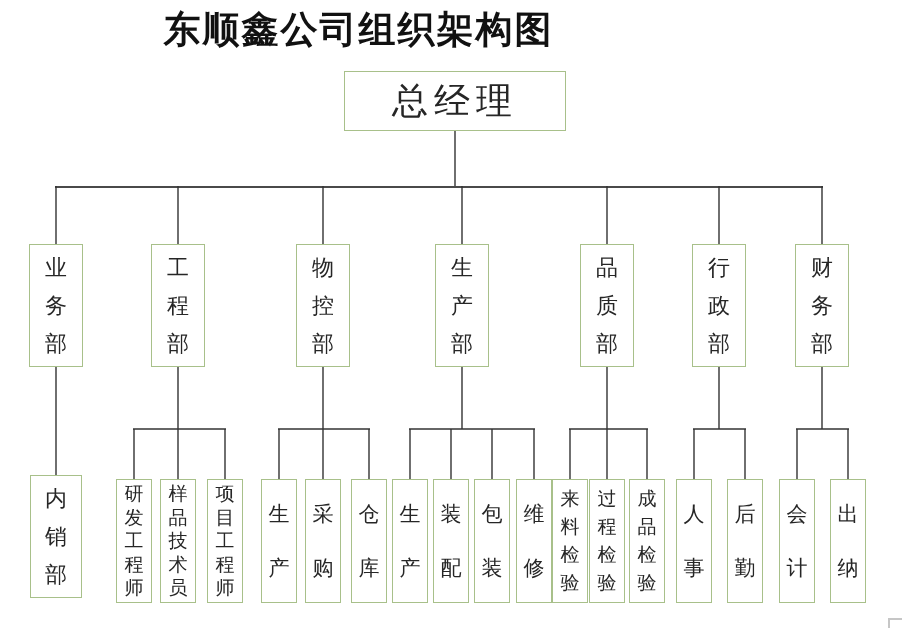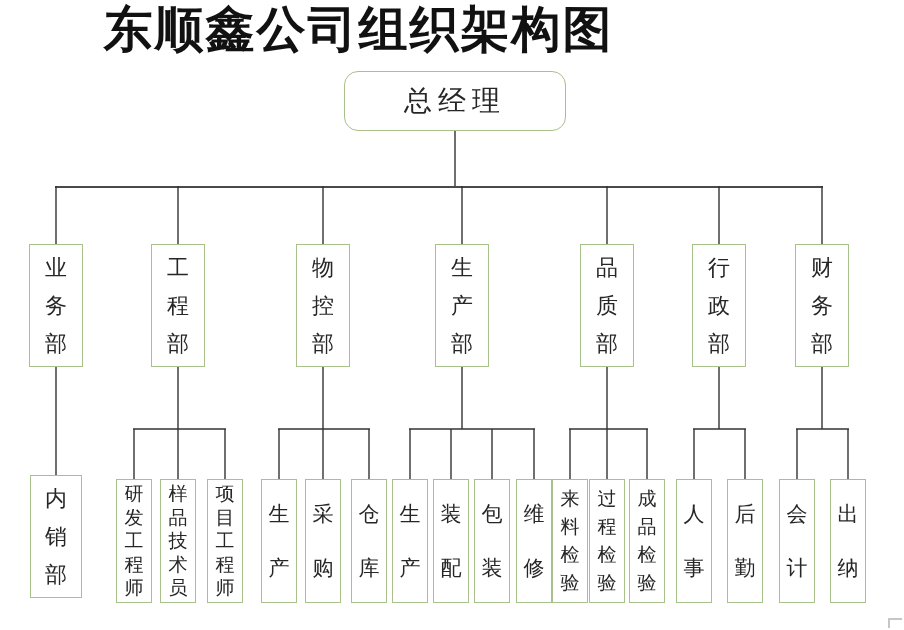--- a/index.html
+++ b/index.html
@@ -13,35 +13,35 @@
   html, body { margin: 0; padding: 0; }
   body {
     width: 904px; height: 630px; overflow: hidden;
     background: var(--bg);
     font-family: "Liberation Serif", "DejaVu Serif", serif;
   }
   .canvas { position: relative; width: 904px; height: 630px; }
   .chart-title {
     position: absolute; left: 0; top: 0; width: 717px;
     margin: 0; text-align: center;
-    font-size: 49px; line-height: 60px; font-weight: bold;
+    font-size: 37px; line-height: 60px; font-weight: bold;
     letter-spacing: 2px; color: var(--title);
   }
   svg.wires { position: absolute; left: 0; top: 0; }
   svg.wires line { stroke: var(--line); stroke-width: 1.4; }
   svg.wires line.bus { stroke: var(--bus); stroke-width: 2; }
   .box {
     position: absolute; box-sizing: border-box;
     border: 1.5px solid var(--border); background: #fff;
     display: flex; align-items: center; justify-content: center;
     color: var(--text); text-align: center;
   }
   .root-box {
     left: 344px; top: 71px; width: 222px; height: 60px;
-    font-size: 28px; letter-spacing: 6px; border-radius: 14px;
+    font-size: 36px; letter-spacing: 6px;
   }
   .v { white-space: pre-line; }
   .l2 { top: 244px; width: 54px; height: 123px; font-size: 22px; line-height: 38px; }
   .sub { top: 479px; width: 36px; height: 124px; }
   .wide3 { left: 30px; top: 475px; width: 52px; height: 123px; font-size: 22px; line-height: 38px; }
   .c5 { font-size: 19px; line-height: 23.5px; }
   .c4 { font-size: 19px; line-height: 28px; }
   .c2 { font-size: 21px; line-height: 54px; }
   .corner-artifact {
     position: absolute; right: 2px; bottom: 2px; width: 12px; height: 8px;

